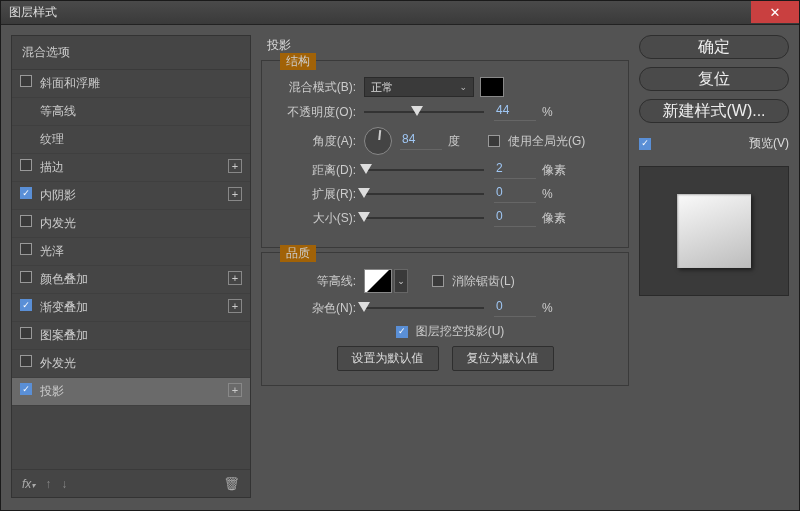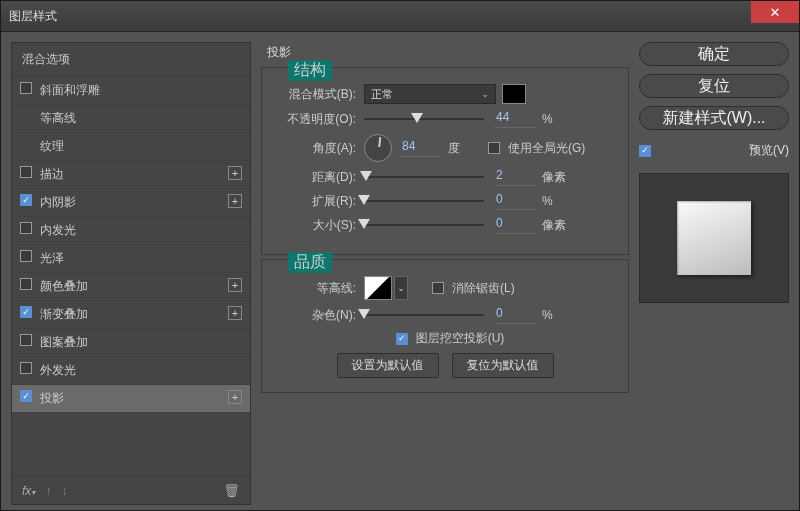--- a/index.html
+++ b/index.html
@@ -1,39 +1,39 @@
 <!DOCTYPE html>
 <html><head>
 <meta charset="utf-8">
 <style>
 * { box-sizing: border-box; margin: 0; padding: 0; font-family: "Microsoft YaHei", sans-serif; }
 body { background: #535353; width: 800px; height: 511px; overflow: hidden; }
 .window { width: 800px; height: 511px; background: #535353; border: 1px solid #1a1a1a; position: relative; }
-.titlebar { height: 31px; background: linear-gradient(#4a4a4a,#3a3a3a); border-bottom: 1px solid #222; display: flex; align-items: center; padding: 0 0 0 8px; position: relative; }
+.titlebar { height: 24px; background: linear-gradient(#4a4a4a,#3a3a3a); border-bottom: 1px solid #222; display: flex; align-items: center; padding: 0 0 0 8px; position: relative; }
 .title { color: #ddd; font-size: 12px; }
 .close-btn { position: absolute; right: 0; top: 0; width: 48px; height: 22px; background: #c94040; color: #fff; display: flex; align-items: center; justify-content: center; font-size: 13px; cursor: pointer; }
 .body { display: flex; height: calc(100% - 26px); padding: 10px; gap: 10px; }
 .sidebar { width: 240px; background: #454545; border: 1px solid #333; display: flex; flex-direction: column; }
 .side-head { padding: 8px 10px; color: #ccc; font-size: 12px; border-bottom: 1px solid #3a3a3a; }
 .side-item { display: flex; align-items: flex-start; padding: 5px 8px; color: #ccc; font-size: 12px; border-bottom: 1px solid #3f3f3f; cursor: pointer; position: relative; }
 .side-item.indent { padding-left: 28px; }
 .side-item.selected { background: #6a6a6a; }
 .cb { width: 12px; height: 12px; border: 1px solid #999; margin-right: 8px; display: inline-flex; align-items: center; justify-content: center; background: #3a3a3a; }
 .cb.on { background: #5a8fd6; border-color: #5a8fd6; }
 .cb.on::after { content: "✓"; color: #fff; font-size: 9px; line-height: 1; }
 .plus { position: absolute; right: 8px; width: 14px; height: 14px; border: 1px solid #888; display: flex; align-items: center; justify-content: center; color: #ccc; font-size: 11px; }
 .side-footer { margin-top: auto; padding: 6px 10px; display: flex; align-items: center; gap: 10px; border-top: 1px solid #3a3a3a; color: #aaa; font-size: 12px; }
 .side-footer .spacer { flex: 1; }
 .center { flex: 1; display: flex; flex-direction: column; gap: 4px; }
 .panel-title { color: #ddd; font-size: 12px; padding: 2px 6px; }
 .group { border: 1px solid #3a3a3a; padding: 10px 12px 14px; position: relative; }
-.group-label { position: absolute; top: -8px; left: 26px; background: #0f766e; padding: 0 6px; color: #ccc; font-size: 16px; }
+.group-label { position: absolute; top: -8px; left: 18px; background: #a16207; padding: 0 6px; color: #ccc; font-size: 12px; }
 .row { display: flex; align-items: center; margin: 6px 0; font-size: 12px; color: #ccc; }
 .row-label { width: 90px; text-align: right; padding-right: 8px; }
-.select { width: 132px; height: 20px; background: #3a3a3a; border: 1px solid #2a2a2a; color: #ddd; font-size: 11px; padding: 0 6px; display: flex; align-items: center; justify-content: space-between; }
+.select { width: 110px; height: 20px; background: #3a3a3a; border: 1px solid #2a2a2a; color: #ddd; font-size: 11px; padding: 0 6px; display: flex; align-items: center; justify-content: space-between; }
 .swatch { width: 24px; height: 20px; background: #000; border: 1px solid #888; margin-left: 6px; }
 .slider { width: 120px; height: 14px; position: relative; margin-right: 10px; }
 .slider::before { content: ""; position: absolute; top: 6px; left: 0; right: 0; height: 2px; background: #333; }
 .thumb { position: absolute; top: 1px; width: 0; height: 0; border-left: 6px solid transparent; border-right: 6px solid transparent; border-top: 10px solid #ddd; transform: translateX(-6px); }
 .val { width: 42px; height: 18px; color: #9fc6f3; font-size: 12px; text-align: left; border-bottom: 1px solid #666; padding: 0 2px; }
 .unit { width: 30px; color: #ccc; font-size: 12px; margin-left: 6px; }
 .dial { width: 28px; height: 28px; border: 1px solid #888; border-radius: 50%; background: #444; position: relative; margin-right: 8px; }
 .dial::after { content: ""; position: absolute; width: 2px; height: 10px; background: #ccc; left: 13px; top: 2px; transform-origin: 50% 12px; transform: rotate(6deg); }
 .inline-cb { display: flex; align-items: center; margin-left: 10px; }
 .contour-well { width: 28px; height: 24px; border: 1px solid #888; background: linear-gradient(135deg,#fff 0%,#fff 48%,#000 52%,#000 100%); margin-right: 2px; }

